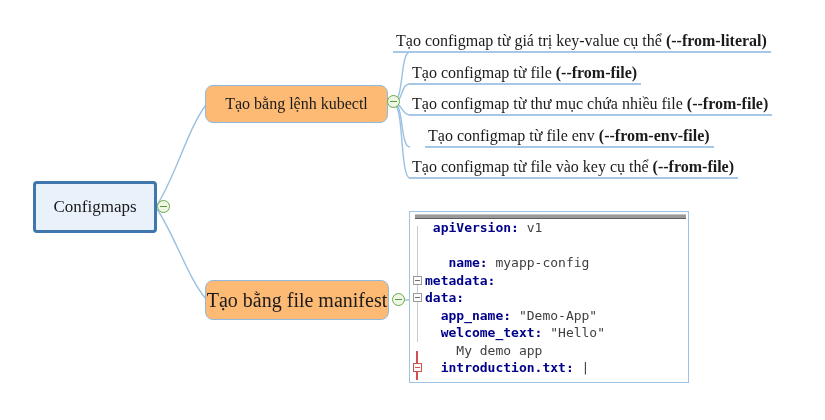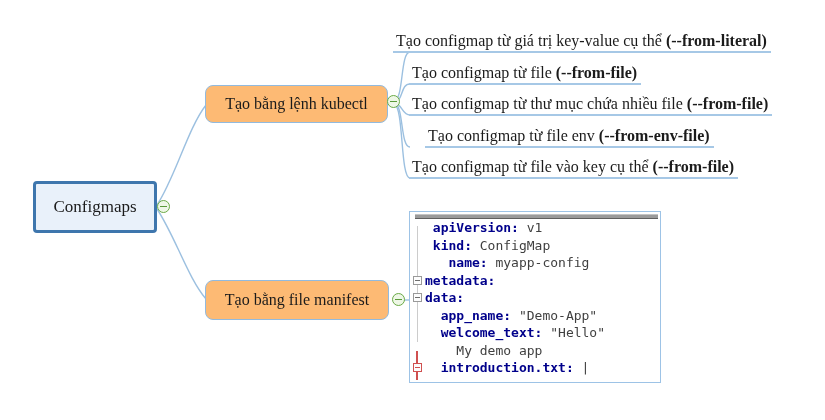--- a/index.html
+++ b/index.html
@@ -6,35 +6,35 @@
   #canvas{position:relative;width:825px;height:420px;background:#ffffff;overflow:hidden;
           font-family:"Liberation Serif",serif;color:#1b1b1b;}
   #connectors{position:absolute;left:0;top:0;width:825px;height:420px;z-index:0;}
 
   .mapnode{position:absolute;box-sizing:border-box;display:flex;align-items:center;
            justify-content:center;background:#fdba74;border:1.5px solid #92bade;
            border-radius:8px;z-index:2;white-space:nowrap;}
   .rootnode{left:33px;top:181px;width:124px;height:52px;border:3px solid #3e76ad;
             border-radius:4px;background:#e9f1fa;font-size:17px;}
   .branch1{left:205px;top:85px;width:183px;height:38px;font-size:16px;}
-  .branch2{left:205px;top:280px;width:184px;height:40px;font-size:16px;}
+  .branch2{left:205px;top:280px;width:184px;height:40px;font-size:20px;}
 
   .collapse{position:absolute;width:13px;height:13px;border-radius:50%;
             border:1px solid #6aaa46;background:#eef7e6;box-sizing:border-box;z-index:3;cursor:pointer;}
   .collapse::after{content:"";position:absolute;left:2px;right:2px;top:50%;margin-top:-1px;
             height:1.5px;background:#5a9a3a;}
   .c-root{left:157px;top:200px;}
   .c-b1{left:387px;top:95px;}
   .c-b2{left:392px;top:293px;}
 
   .leaf{position:absolute;font-size:16px;line-height:20px;white-space:nowrap;
         border-bottom:2px solid #a6c8e6;padding:0 4px 0 3px;z-index:2;color:#1b1b1b;}
   .leaf b{font-weight:bold;}
 
-  .codebox{position:absolute;left:409px;top:211px;width:252px;height:172px;
+  .codebox{position:absolute;left:409px;top:211px;width:280px;height:172px;
            box-sizing:border-box;border:1px solid #9dc3e6;background:#ffffff;z-index:2;}
   .codebar{position:absolute;left:5px;right:2px;top:2px;height:5px;background:#9a9a9a;
            border-top:1px solid #c4c4c4;border-bottom:1px solid #5f5f5f;box-sizing:border-box;}
   .codelines{position:absolute;left:2px;right:2px;top:7px;
              font-family:"DejaVu Sans Mono","Liberation Mono",monospace;font-size:13px;}
   .code-line{height:17.5px;line-height:17.5px;display:flex;align-items:center;}
   .gutter-cell{flex:0 0 13px;display:flex;align-items:center;justify-content:flex-start;height:100%;}
   .code-text{white-space:pre;}
   .tok-key{color:#00008b;font-weight:bold;}
   .tok-val{color:#404040;}
@@ -98,21 +98,20 @@
     <div class="codebar"></div>
     <div class="gutter-vline"></div>
     <div class="gutter-vline-red"></div>
     <div class="codelines">
         <div class="code-line">
           <span class="gutter-cell"></span>
           <span class="code-text"><span class="tok-key"> apiVersion:</span><span class="tok-val"> v1</span></span>
         </div>
         <div class="code-line">
           <span class="gutter-cell"></span>
-          <span class="code-text"><span class="tok-key"> kind:</span><span class="tok-val"> ConfigMap</span></span>
         </div>
         <div class="code-line">
           <span class="gutter-cell"></span>
           <span class="code-text"><span class="tok-key">   name:</span><span class="tok-val"> myapp-config</span></span>
         </div>
         <div class="code-line">
           <span class="gutter-cell">
             <span class="fold-box gray"></span>
           </span>
           <span class="code-text"><span class="tok-key">metadata:</span></span>

